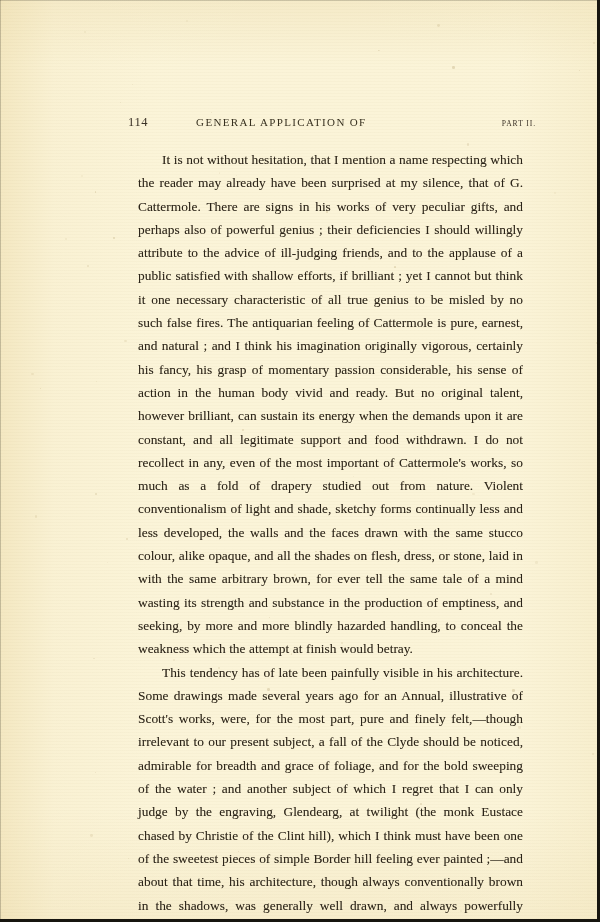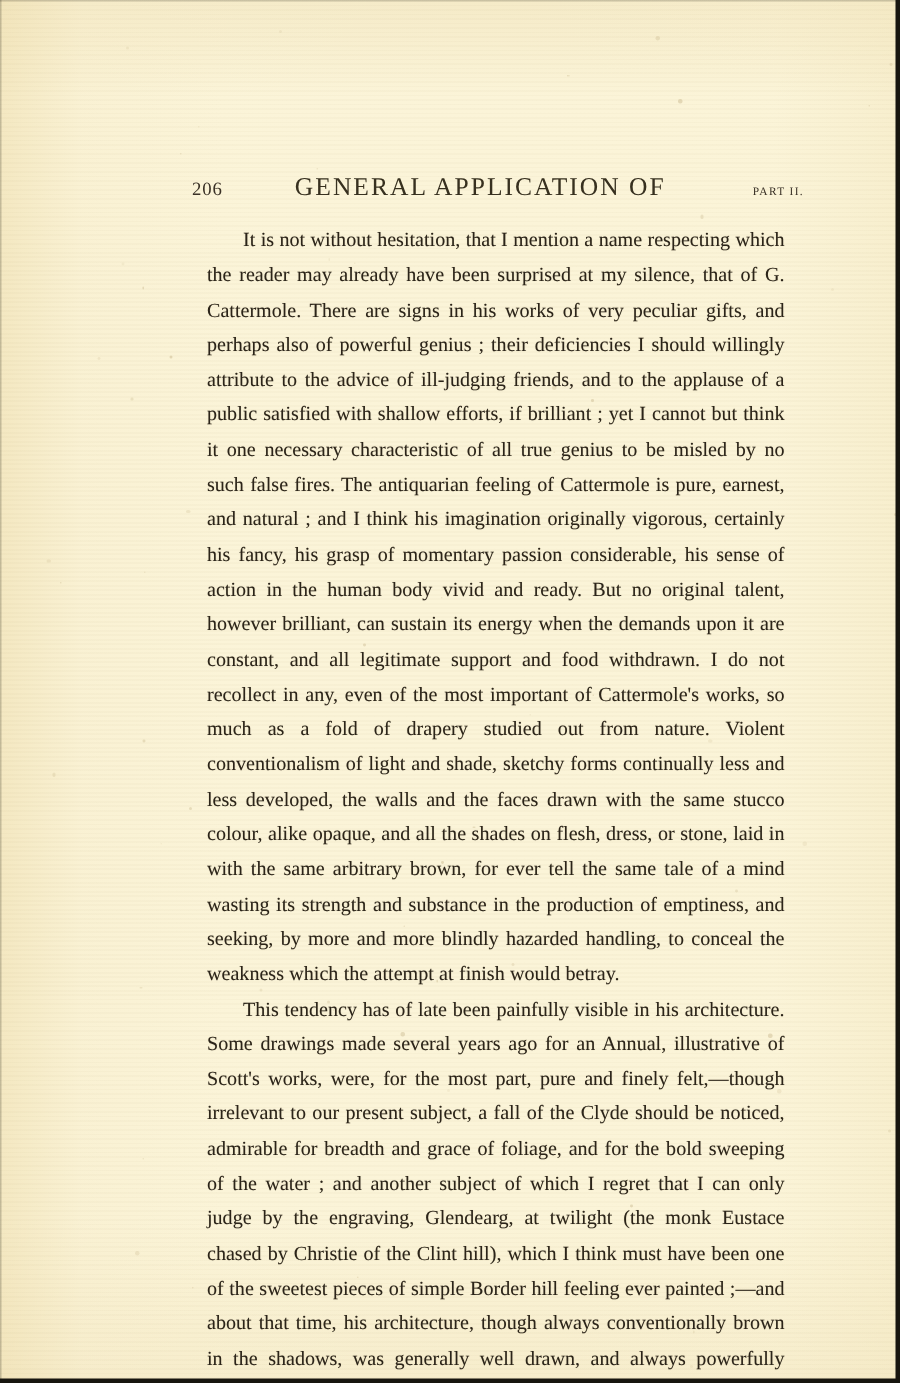--- a/index.html
+++ b/index.html
@@ -90,21 +90,21 @@
     justify-content: space-between;
     color: #3a3126;
   }
   .folio {
     font-size: 12.5px;
     letter-spacing: 0.6px;
     font-variant-numeric: oldstyle-nums;
     white-space: nowrap;
   }
   .head-title {
-    font-size: 17px;
+    font-size: 11px;
     letter-spacing: 1.35px;
     text-transform: uppercase;
     white-space: nowrap;
     margin-left: 48px;
     margin-right: auto;
     color: #37301f;
   }
   .part-label {
     font-size: 7.6px;
     letter-spacing: 0.9px;
@@ -217,21 +217,21 @@
       <i style="left: 393.979px; top: 266.052px; width: 1.75px; height: 1.75px; opacity: 0.58;"></i>
       <i style="left: 95.4507px; top: 492.75px; width: 1.88px; height: 1.88px; opacity: 0.51;"></i>
     </div>
 
   <div class="scan-edge top"></div>
   <div class="scan-edge left"></div>
   <div class="scan-edge right"></div>
   <div class="scan-edge bottom"></div>
 
   <div id="running-head">
-    <span class="folio">206</span>
+    <span class="folio">114</span>
     <span class="head-title">GENERAL APPLICATION OF</span>
     <span class="part-label">PART II.</span>
   </div>
 
   <div id="body-text">
     <p>It is not without hesitation, that I mention a name respecting which the reader may already have been surprised at my silence, that of G. Cattermole.   There are signs in his works of very peculiar gifts, and perhaps also of powerful genius ; their deficiencies I should willingly attribute to the advice of ill-judging friends, and to the applause of a public satisfied with shallow efforts, if brilliant ; yet I cannot but think it one necessary characteristic of all true genius to be misled by no such false fires.   The antiquarian feeling of Cattermole is pure, earnest, and natural ; and I think his imagination originally vigorous, certainly his fancy, his grasp of momentary passion considerable, his sense of action in the human body vivid and ready.   But no original talent, however brilliant, can sustain its energy when the demands upon it are constant, and all legitimate support and food withdrawn.   I do not recollect in any, even of the most important of Cattermole's works, so much as a fold of drapery studied out from nature.   Violent conventionalism of light and shade, sketchy forms continually less and less developed, the walls and the faces drawn with the same stucco colour, alike opaque, and all the shades on flesh, dress, or stone, laid in with the same arbitrary brown, for ever tell the same tale of a mind wasting its strength and substance in the production of emptiness, and seeking, by more and more blindly hazarded handling, to conceal the weakness which the attempt at finish would betray.</p>
     <p>This tendency has of late been painfully visible in his architecture.   Some drawings made several years ago for an Annual, illustrative of Scott's works, were, for the most part, pure and finely felt,—though irrelevant to our present subject, a fall of the Clyde should be noticed, admirable for breadth and grace of foliage, and for the bold sweeping of the water ; and another subject of which I regret that I can only judge by the engraving, Glendearg, at twilight (the monk Eustace chased by Christie of the Clint hill), which I think must have been one of the sweetest pieces of simple Border hill feeling ever painted ;—and about that time, his architecture, though always conventionally brown in the shadows, was generally well drawn, and always powerfully conceived.</p>
 
   </div>
 

